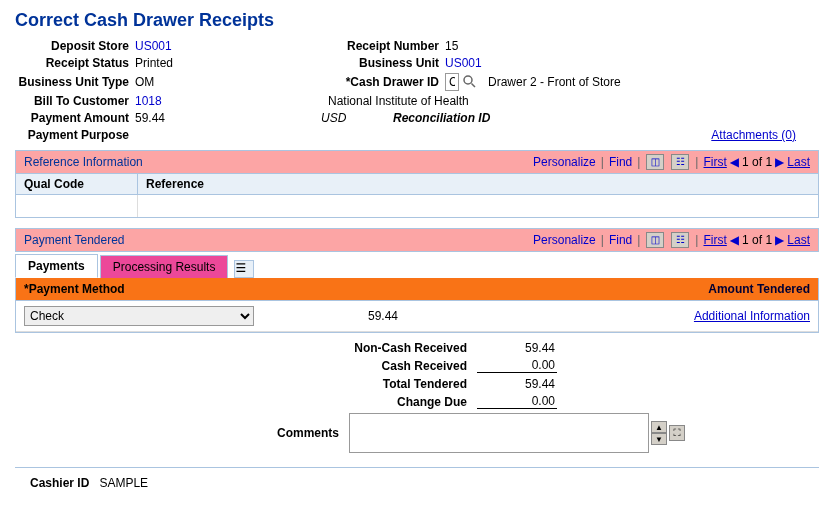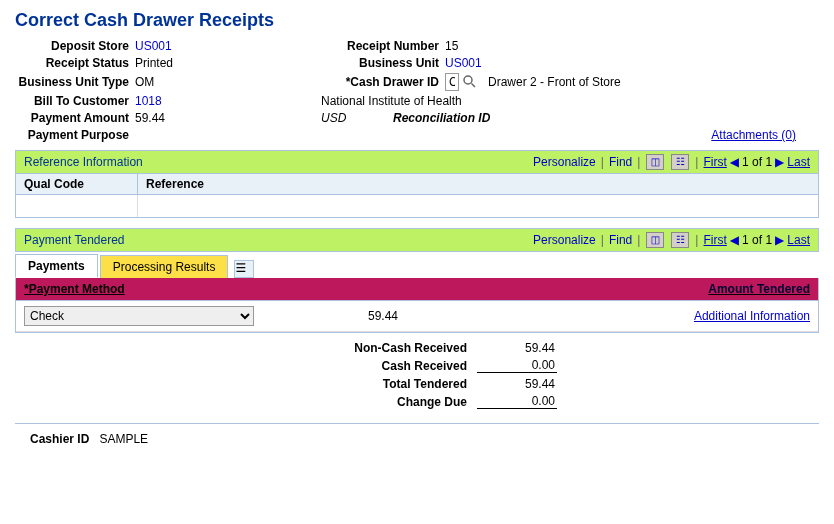--- a/index.html
+++ b/index.html
@@ -23,21 +23,21 @@
     
     .input-box { border: 1px solid #999; padding: 1px 3px; font-size: 12px; background: #fff; }
     
     .search-icon { display: inline-block; width: 16px; height: 16px; margin-left: 3px; cursor: pointer; vertical-align: middle; }
     .search-icon svg { width: 16px; height: 16px; }
     
     .drawer-label { color: #000; margin-left: 10px; font-size: 12px; }
     
     .attachments-link { color: #0000cc; text-decoration: underline; cursor: pointer; font-size: 12px; }
     
-    .section-header { background: #bef264; border: 1px solid #aac4e0; padding: 3px 8px; display: flex; align-items: center; justify-content: space-between; margin-bottom: 0; }
+    .section-header { background: #fca5a5; border: 1px solid #aac4e0; padding: 3px 8px; display: flex; align-items: center; justify-content: space-between; margin-bottom: 0; }
     .section-title { color: #003399; font-weight: normal; font-size: 12px; }
     
     .section-controls { display: flex; align-items: center; gap: 5px; font-size: 12px; color: #0000cc; }
     .section-controls span { cursor: pointer; }
     .section-controls .sep { color: #666; cursor: default; }
     
     .nav-controls { display: flex; align-items: center; gap: 3px; font-size: 12px; }
     .nav-btn { color: #0000cc; cursor: pointer; text-decoration: underline; }
     .nav-info { color: #000; }
     
@@ -49,27 +49,27 @@
     
     .grid-row { display: flex; border-bottom: 1px solid #ddd; min-height: 22px; }
     .grid-row:last-child { border-bottom: none; }
     .grid-cell { padding: 3px 8px; font-size: 12px; border-right: 1px solid #ddd; }
     .grid-cell:last-child { border-right: none; }
     
     .qual-code-col { width: 122px; }
     .reference-col { width: 200px; }
     
     .tabs-row { display: flex; align-items: flex-end; gap: 2px; margin-top: 2px; }
-    .tab { padding: 4px 12px; border: 1px solid #aac4e0; border-bottom: none; cursor: pointer; font-size: 12px; background: #fde047; color: #000; }
+    .tab { padding: 4px 12px; border: 1px solid #aac4e0; border-bottom: none; cursor: pointer; font-size: 12px; background: #ec4899; color: #000; }
     .tab.active { background: #fff; font-weight: bold; border-bottom: 1px solid #fff; }
     .tab-icon { display: inline-block; width: 20px; height: 18px; border: 1px solid #aac4e0; background: #e8f0f8; cursor: pointer; vertical-align: middle; margin-left: 4px; }
     
     .payment-section { border: 1px solid #aac4e0; border-top: none; }
     
-    .payment-grid-header { display: flex; background: #be185d; border-bottom: 1px solid #aac4e0; text-decoration: underline; }
+    .payment-grid-header { display: flex; background: #f97316; border-bottom: 1px solid #aac4e0; }
     .payment-grid-header-cell { padding: 4px 8px; font-weight: bold; font-size: 12px; color: #000; }
     .payment-method-col { width: 270px; }
     
     .payment-row { display: flex; align-items: center; border-bottom: 1px solid #ddd; padding: 3px 0; }
     .payment-method-cell { width: 270px; padding: 2px 8px; }
     .amount-cell { width: 120px; text-align: right; padding-right: 8px; }
     .additional-info { flex: 1; text-align: right; padding-right: 8px; color: #0000cc; cursor: pointer; text-decoration: underline; font-size: 12px; }
     
     select.payment-select { width: 230px; border: 1px solid #999; font-size: 12px; padding: 1px; }
     
@@ -143,21 +143,21 @@
         </span>
         <span class="drawer-label">Drawer 2 - Front of Store</span>
       </div>
     </div>
 
     <div class="form-row">
       <div class="field-group">
         <span class="field-label">Bill To Customer</span>
         <span class="field-value blue">1018</span>
       </div>
-      <div style="margin-left:26px;">
+      <div style="margin-left:33px;">
         <span class="field-value">National Institute of Health</span>
       </div>
     </div>
 
     <div class="form-row">
       <div class="field-group">
         <span class="field-label">Payment Amount</span>
         <span class="field-value">59.44</span>
       </div>
       <div style="margin-left:26px; display:flex; align-items:center; gap:30px;font-style:italic;">
@@ -259,20 +259,31 @@
     </div>
     <div class="totals-row" style="margin-top:4px;">
       <span class="totals-label">Total Tendered</span>
       <span class="totals-value no-border">59.44</span>
     </div>
     <div class="totals-row">
       <span class="totals-label">Change Due</span>
       <span class="totals-value">0.00</span>
     </div>
 
+    <div class="comments-row" style="margin-top:4px;">
+      <span class="comments-label">Comments</span>
+      <div class="comments-input-wrap">
+        <textarea class="comments-input" style=""></textarea>
+        <div class="comments-scroll-btns">
+          <button class="scroll-btn">▲</button>
+          <button class="scroll-btn">▼</button>
+        </div>
+        <span class="comments-icon">⛶</span>
+      </div>
+    </div>
   </div>
 
   <hr class="divider">
   <div class="footer-row">
     <span class="cashier-info">
       <span class="label">Cashier ID</span>
       &nbsp;
       <span>SAMPLE</span>
     </span>
   </div>

